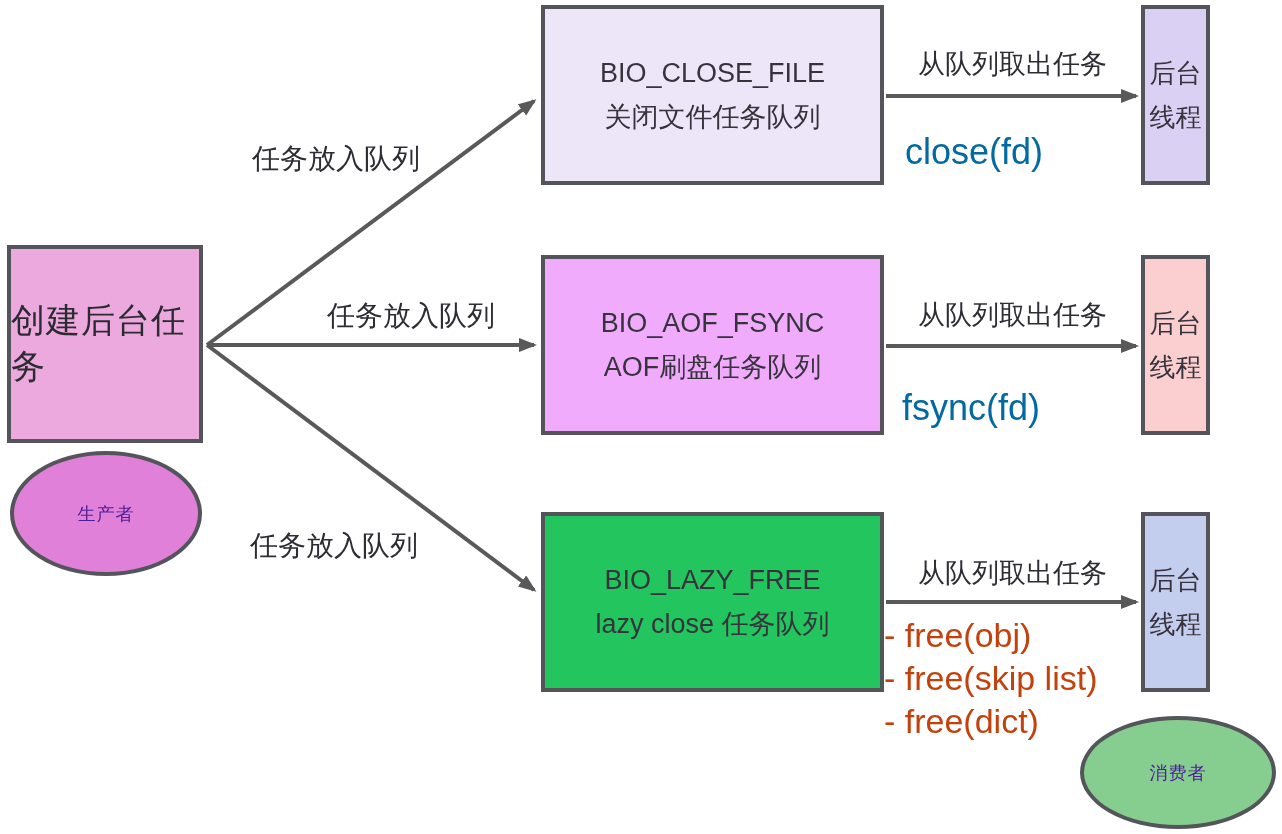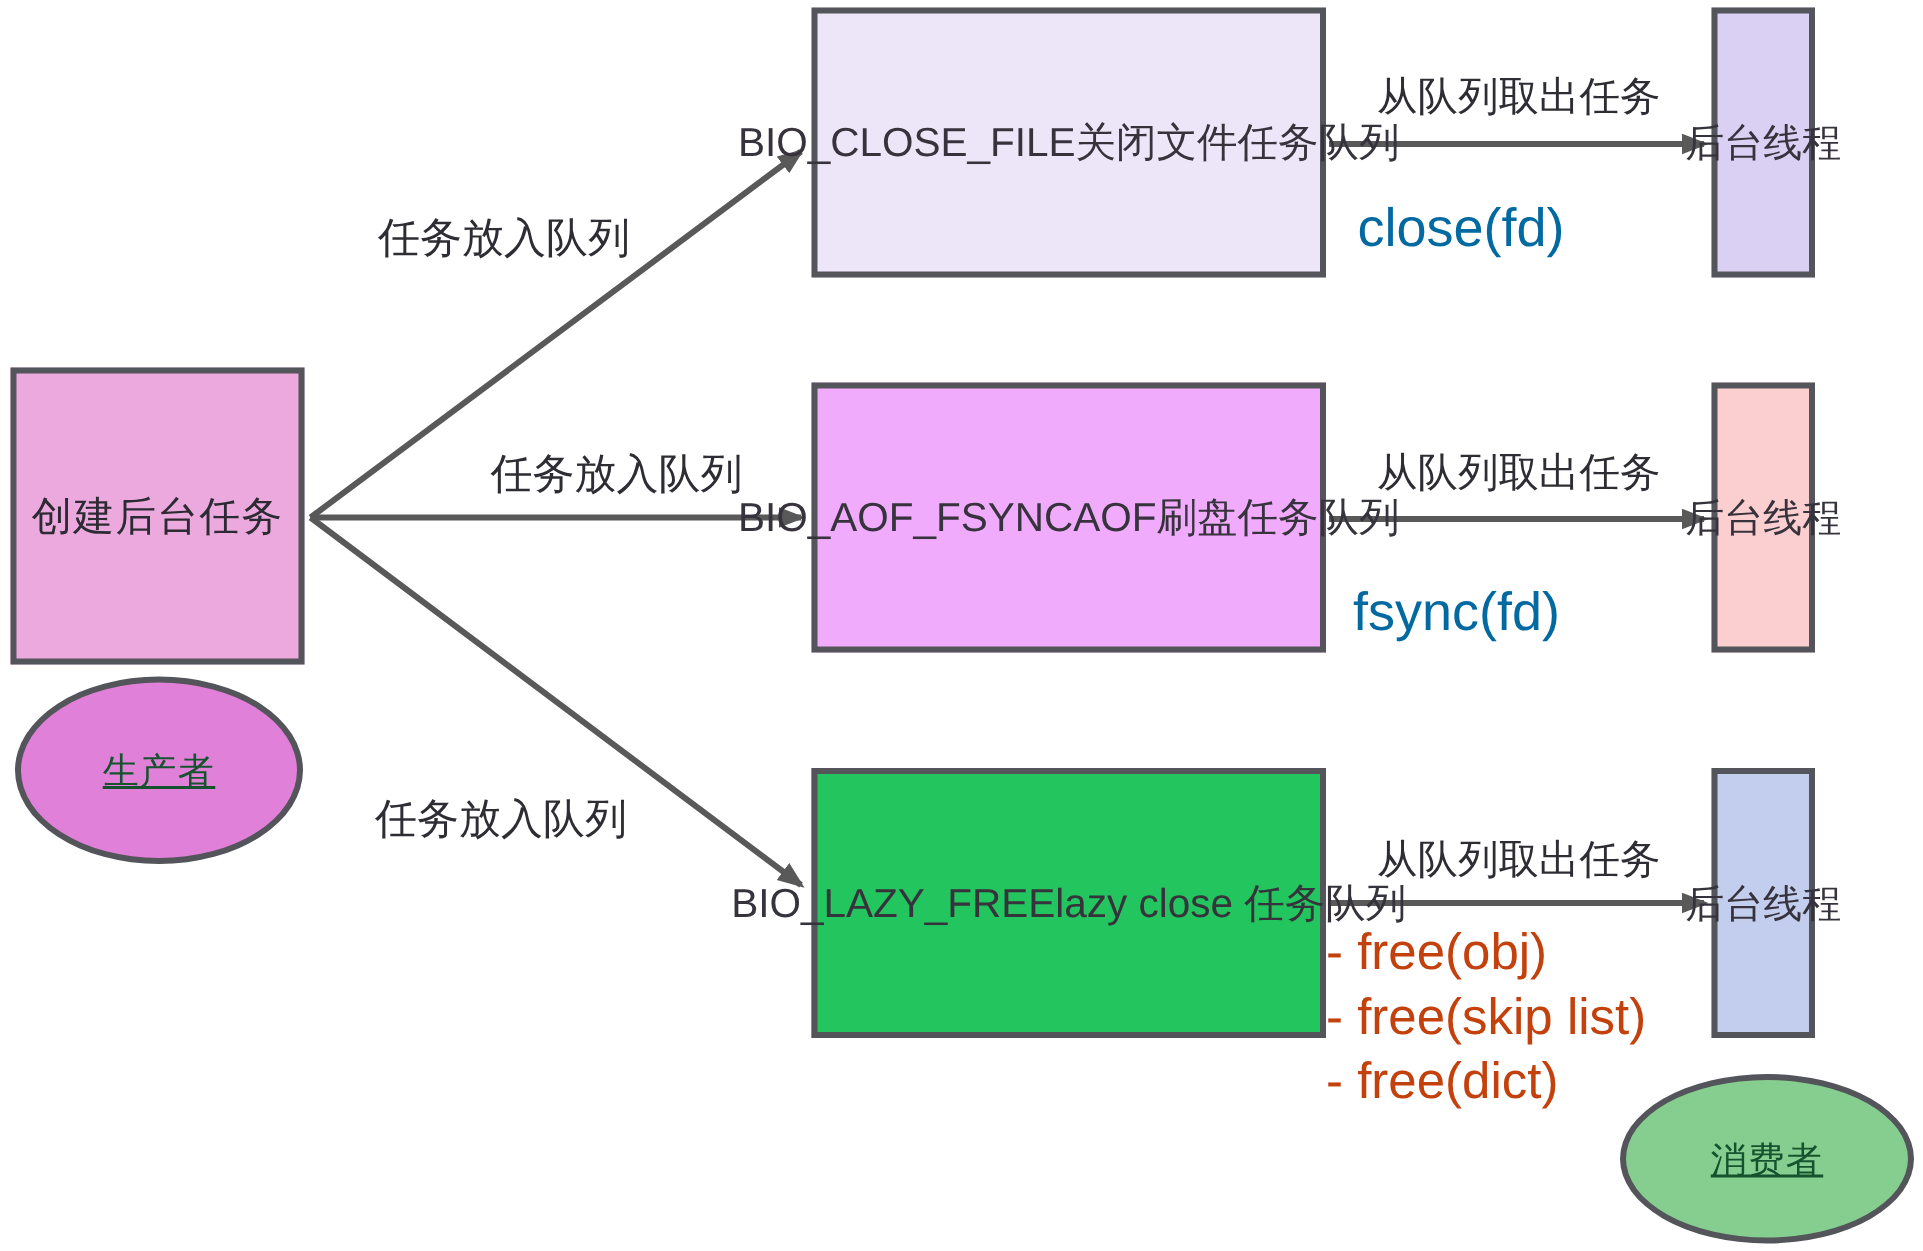--- a/index.html
+++ b/index.html
@@ -7,29 +7,29 @@
     position:relative;
     width:1282px;height:834px;
     background:#ffffff;
     font-family:"Liberation Sans","DejaVu Sans",sans-serif;
     overflow:hidden;
   }
   #arrow-layer{position:absolute;left:0;top:0;width:1282px;height:834px;z-index:0;}
   .arrow-line{stroke:var(--stroke,#595959);stroke-width:4;fill:none;}
 
   .node{position:absolute;z-index:1;box-sizing:border-box;border:4px solid #53555a;
-        display:flex;flex-direction:row;align-items:center;justify-content:center;}
+        display:flex;flex-direction:column;align-items:center;justify-content:center;}
 
   .producer-box{left:7px;top:245px;width:196px;height:198px;}
-  .producer-box .lbl{font-size:27px;color:#2c2b33;letter-spacing:1px;}
+  .producer-box .lbl{font-size:34px;color:#2c2b33;letter-spacing:1px;}
 
   .ellipse{border-radius:50%;}
   .producer-ellipse{left:10px;top:451px;width:192px;height:125px;}
   .consumer-ellipse{left:1080px;top:716px;width:196px;height:113px;}
-  .ellipse .lbl{font-size:24px;color:#14532d;letter-spacing:1px;text-decoration:underline;}
+  .ellipse .lbl{font-size:18px;color:#4c1d95;letter-spacing:1px;}
 
   .queue-box{left:541px;width:343px;height:180px;}
   .queue-box .qline{font-size:27px;line-height:44px;color:#37333c;white-space:nowrap;}
   .queue-row1{top:5px;}
   .queue-row2{top:255px;}
   .queue-row3{top:512px;}
 
   .thread-box{left:1141px;width:69px;height:180px;}
   .thread-box .tline{font-size:26px;line-height:44px;color:#37333c;white-space:nowrap;}
   .thread-row1{top:5px;}

